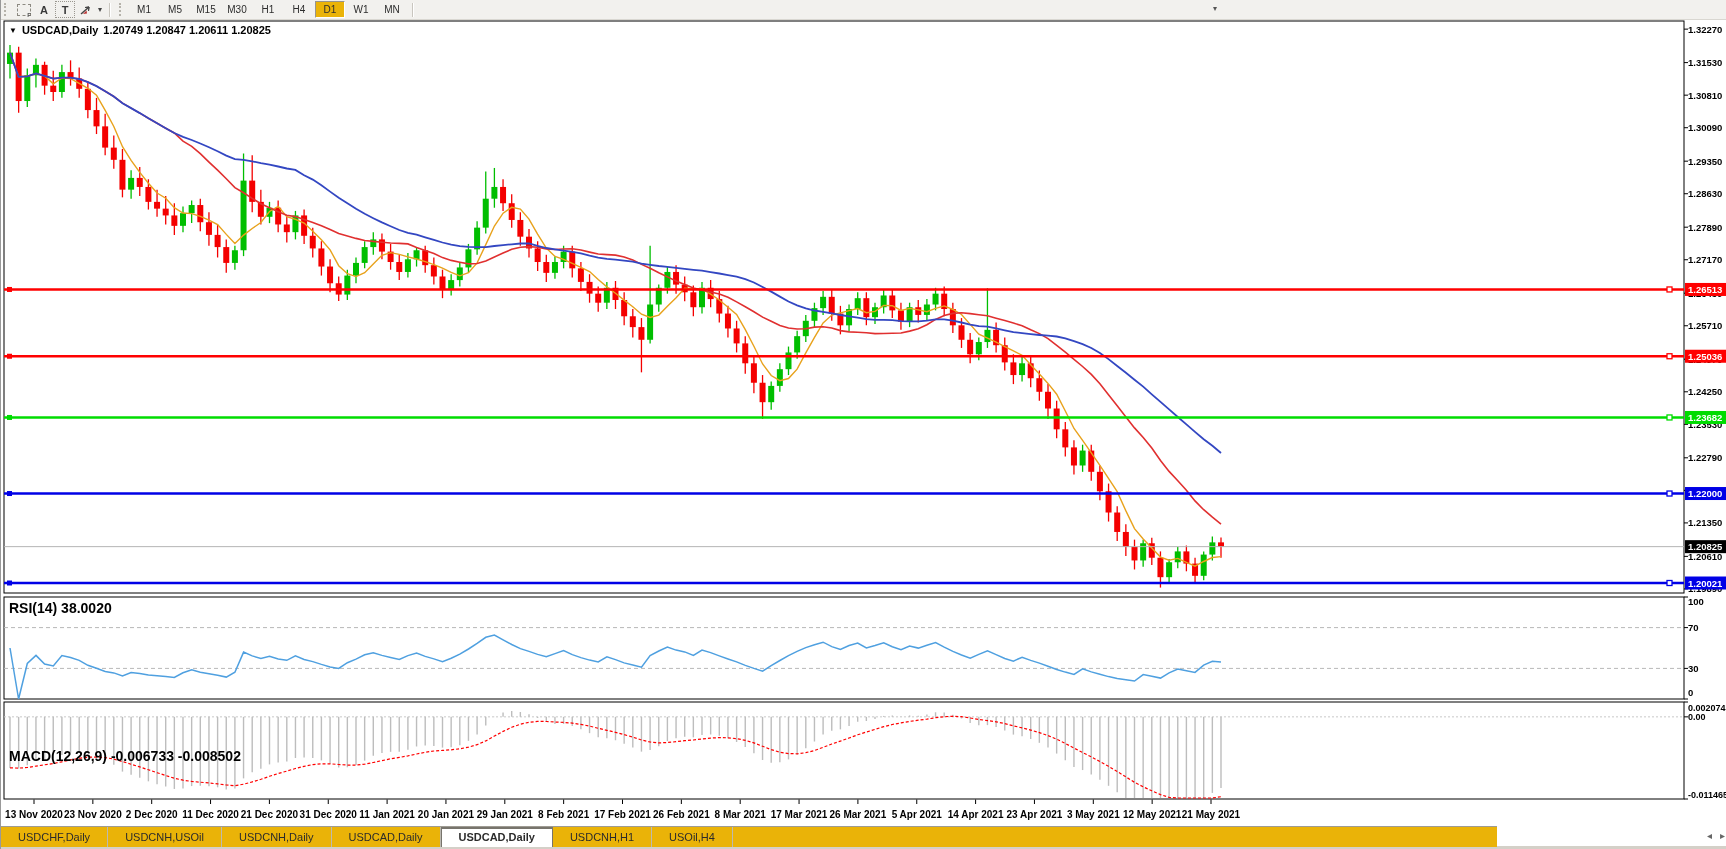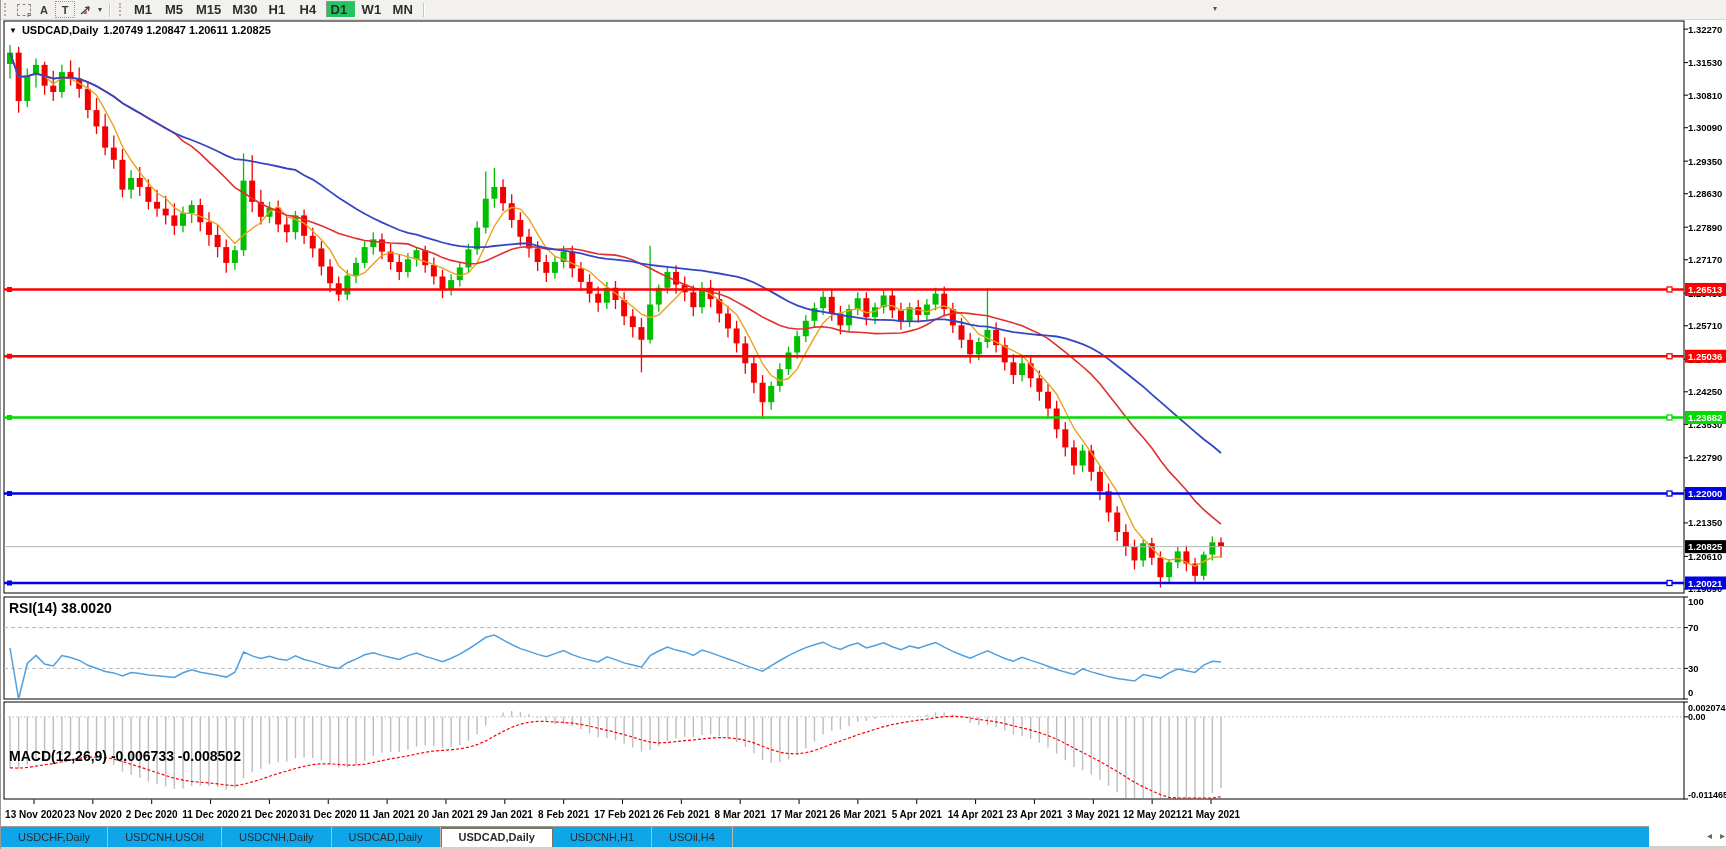--- a/index.html
+++ b/index.html
@@ -6,30 +6,30 @@
   .screen{position:relative;width:1726px;height:849px;overflow:hidden;background:#fff;border-left:1px solid #999;}
   
   .toolbar{position:absolute;top:0;left:0;right:0;height:19px;background:#f2f1ee;border-bottom:1px solid #d9d7d1;display:flex;align-items:center;z-index:5;}
   .grip{width:5px;height:13px;margin:0 3px;border-left:2px dotted #b5b2aa;}
   .tool-icon{height:15px;min-width:18px;display:flex;align-items:center;justify-content:center;font-size:11px;font-weight:700;color:#3a3a3a;margin:0 1px;cursor:pointer;}
   .tool-icon.boxed{border:1px dotted #9a978f;width:17px;}
   .dash-box{width:12px;height:10px;border:1px dashed #8d8a82;position:relative;}
   .dash-box span{position:absolute;right:-1px;bottom:-3px;font-size:6px;font-weight:700;color:#555;}
   .caret{font-size:8px;color:#444;margin:0 2px;cursor:pointer;}
   .sep{width:1px;height:14px;background:#c9c6bf;border-right:1px solid #fff;margin:0 5px;}
-  .tf-btn{min-width:20px;padding:0 4px;height:15px;line-height:15px;font-size:13px;font-weight:700;color:#2d2d2d;cursor:pointer;border:1px solid transparent;}
-  .tf-btn.active{background:#22c55e;border-color:#97948c #fff #fff #97948c;}
+  .tf-btn{min-width:20px;padding:0 4px;height:15px;line-height:15px;text-align:center;font-size:10px;font-weight:400;color:#2d2d2d;cursor:pointer;border:1px solid transparent;}
+  .tf-btn.active{background:#eab308;border-color:#97948c #fff #fff #97948c;}
   .overflow-caret{position:absolute;left:1212px;top:4px;font-size:8px;color:#555;cursor:pointer;}
   
   #chart{position:absolute;top:0;left:0;}
   svg text{font-family:"Liberation Sans",sans-serif;}
   .panel-label{position:absolute;font-size:14px;font-weight:700;color:#000;pointer-events:none;z-index:4;display:flex;gap:5px;align-items:center;}
   .panel-label .arrow{font-size:8px;}
   
-  .tabbar{position:absolute;top:826px;left:0;width:1648px;height:20px;background:#0ea5e9;border-top:1px solid #9e9b93;display:flex;align-items:stretch;z-index:5;}
+  .tabbar{position:absolute;top:826px;left:0;width:1496px;height:20px;background:#eab308;border-top:1px solid #9e9b93;display:flex;align-items:stretch;z-index:5;}
   .tab{padding:0 17px;font-size:11px;color:#2b2b2b;display:flex;align-items:center;border-right:1px solid #bcb9b1;cursor:pointer;background:transparent;}
   .tab.active{background:#fff;font-weight:700;border-left:1px solid #77746c;border-right:1px solid #77746c;box-shadow:inset 0 2px 0 #77746c;}
   .tab-nav{position:absolute;right:2px;top:829px;display:flex;gap:8px;z-index:6;}
   .tab-nav span{font-size:10px;color:#666;cursor:pointer;line-height:14px;}
   .bottom-strip{position:absolute;top:846px;left:0;width:1726px;height:3px;background:#d4d0c8;}
 </style>
 </head>
 <body>
 
 <div class="screen">

